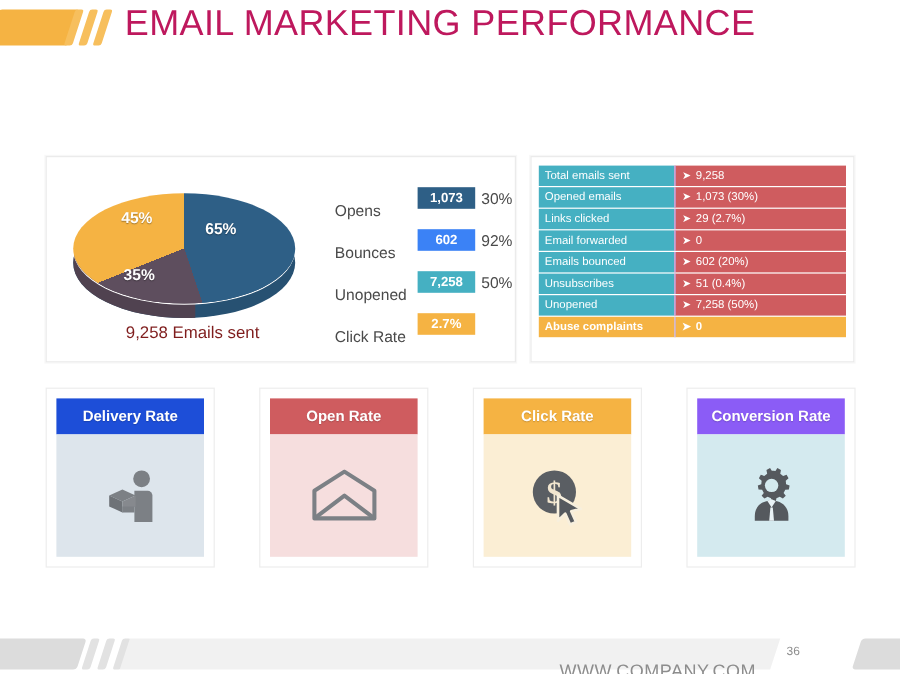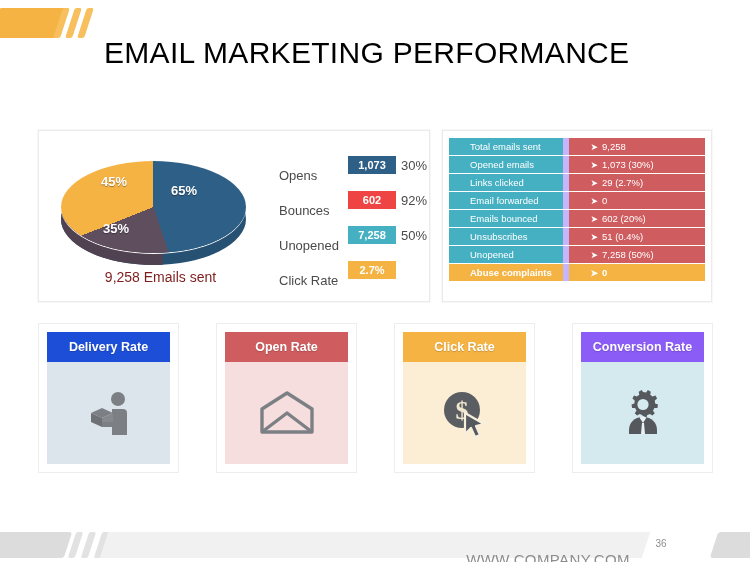--- a/index.html
+++ b/index.html
@@ -40,23 +40,22 @@
   }
   .hdr-slash.s1 { left: 58px; }
   .hdr-slash.s2 { left: 70px; }
   .hdr-slash.s3 { left: 82px; }
   #page-title {
     position: absolute;
     left: 104px; top: 3px;
     font-size: 30px;
     font-weight: normal;
     letter-spacing: 0.3px;
-    color: #000000;
+    color: #be185d;
     white-space: nowrap;
-    margin-top: 33px;
   }
 
   
   .panel {
     position: absolute;
     background: #ffffff;
     border: 1px solid #ebebeb;
     box-shadow: 0 0 0 1px #f7f7f7;
     box-sizing: border-box;
   }
@@ -164,28 +163,28 @@
   #stats-table {
     width: 100%;
     border-collapse: separate;
     border-spacing: 0 1px;
     table-layout: fixed;
   }
   #stats-table td {
     height: 17px;
     font-size: 9.5px;
     color: #ffffff;
-    padding: 0 21px;
+    padding: 0 5px;
     vertical-align: middle;
     white-space: nowrap;
     overflow: hidden;
     margin-top: 19px;
   }
   td.t-label { width: 44%; background: #45b0c2; }
-  td.t-value { width: 56%; background: #cf5c5f; border-left: 6px solid #c4b5fd; }
+  td.t-value { width: 56%; background: #cf5c5f; border-left: 1px solid #c4b5fd; }
   tr.accent td.t-label,
   tr.accent td.t-value { background: #f5b343; font-weight: bold; }
   .arrow { margin-right: 4px; font-size: 9px; }
 
   
   .card {
     position: absolute;
     top: 323px;
     width: 141px; height: 150px;
     background: #ffffff;
@@ -296,21 +295,21 @@
   <div id="emails-sent-caption">9,258 Emails sent</div>
 
   <div id="legend">
     <div class="legend-row">
       <span class="legend-label">Opens</span>
       <span class="legend-chip" id="chip-0" style="background: rgb(46, 95, 134);">1,073</span>
       <span class="legend-pct">30%</span>
     </div>
     <div class="legend-row">
       <span class="legend-label">Bounces</span>
-      <span class="legend-chip" id="chip-1" style="background: #ef4444;">602</span>
+      <span class="legend-chip" id="chip-1" style="background: #3b82f6;">602</span>
       <span class="legend-pct">92%</span>
     </div>
     <div class="legend-row">
       <span class="legend-label">Unopened</span>
       <span class="legend-chip" id="chip-2" style="background: rgb(69, 176, 194);">7,258</span>
       <span class="legend-pct">50%</span>
     </div>
     <div class="legend-row">
       <span class="legend-label">Click Rate</span>
       <span class="legend-chip" id="chip-3" style="background: rgb(245, 179, 67);">2.7%</span>

